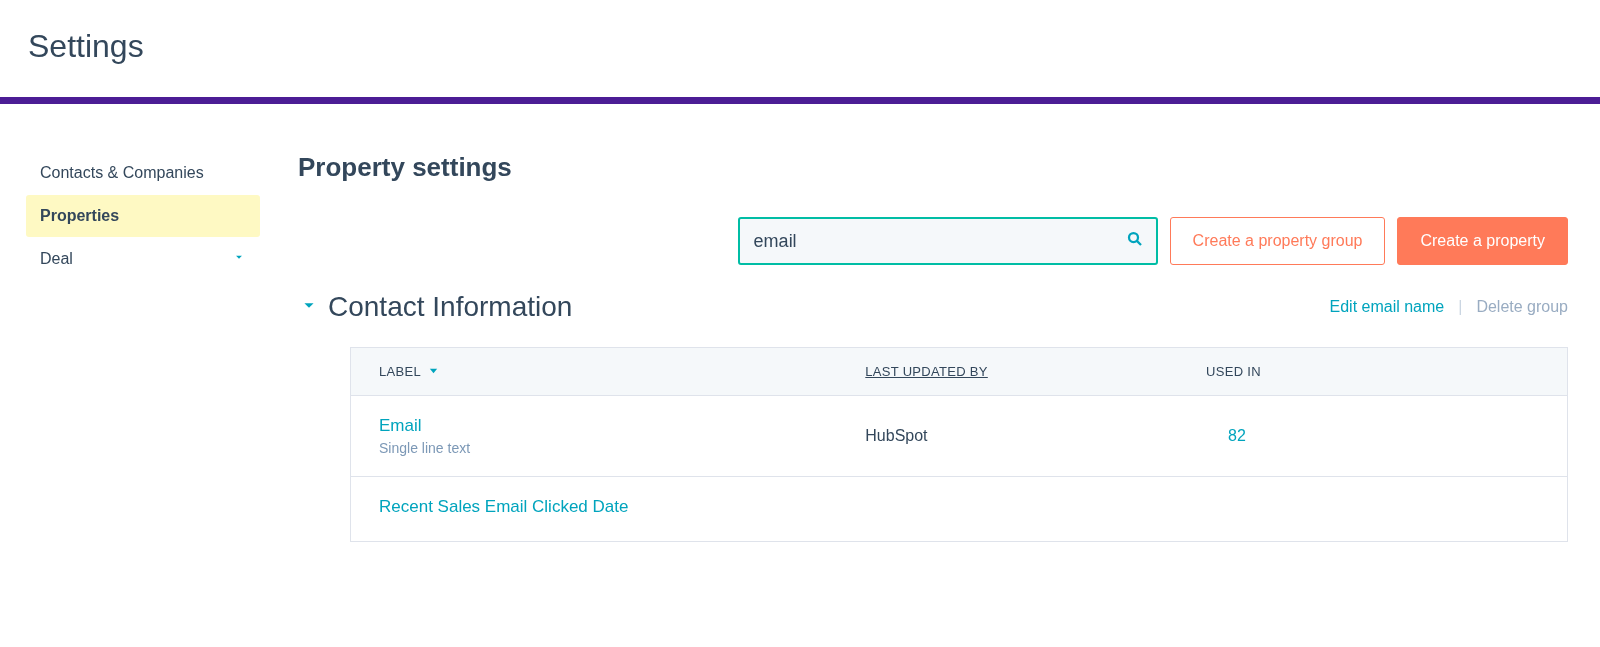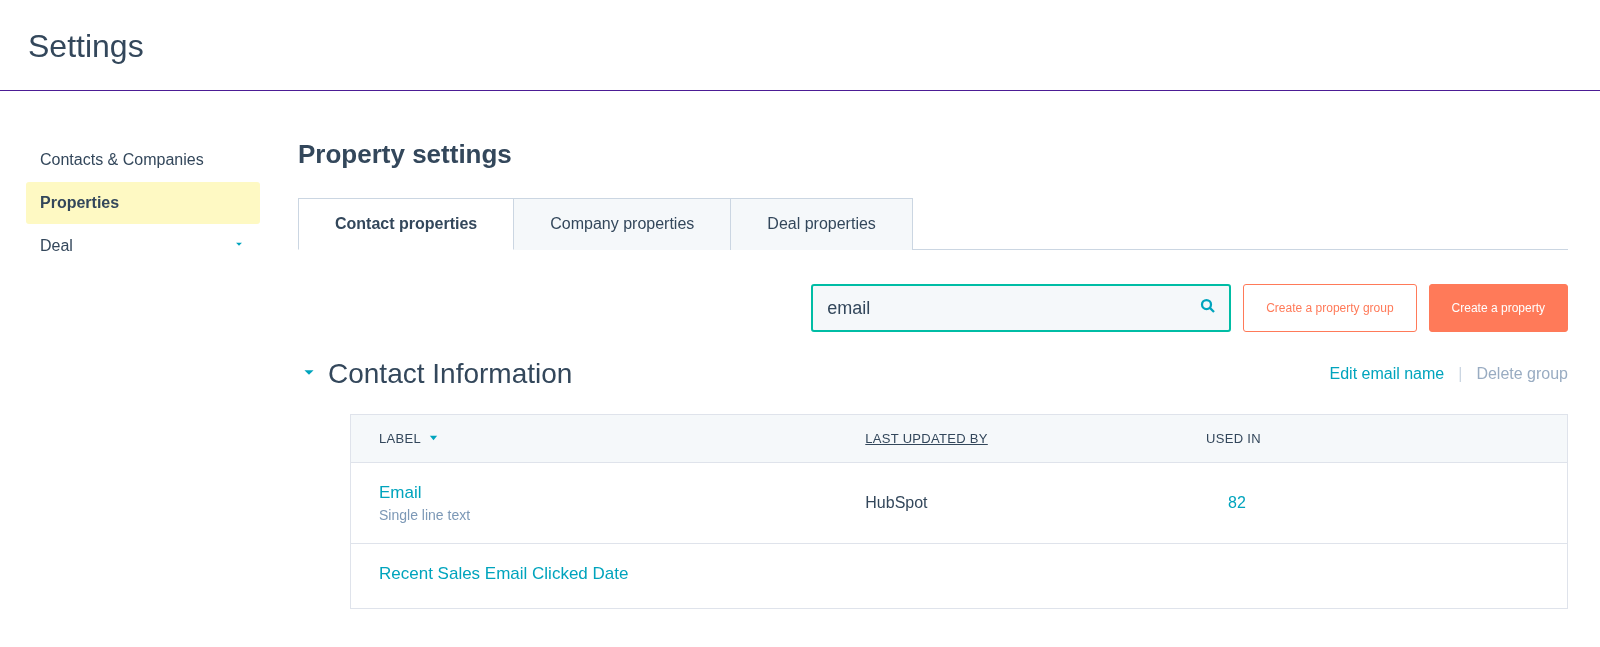--- a/index.html
+++ b/index.html
@@ -6,22 +6,22 @@
       margin: 0;
       padding: 0;
       box-sizing: border-box;
     }
     body {
       font-family: -apple-system, BlinkMacSystemFont, "Segoe UI", Helvetica, Arial, sans-serif;
       background: #fff;
       color: #33475b;
     }
     .page-header {
-      padding: 28px 0 25px 28px;
-      border-bottom: 1px solid #4c1d95;
+      padding: 28px 0 32px 28px;
+      border-bottom: 7px solid #4c1d95;
     }
     .page-title {
       font-size: 32px;
       font-weight: 400;
       color: #33475b;
     }
     .body-wrap {
       display: flex;
       padding-top: 48px;
     }
@@ -108,21 +108,21 @@
       right: 14px;
       top: 50%;
       transform: translateY(-50%);
       color: #00a4bd;
       pointer-events: none;
     }
     .btn {
       height: 48px;
       padding: 8px 22px;
       border-radius: 3px;
-      font-size: 12px;
+      font-size: 16px;
       font-weight: 500;
       cursor: pointer;
       display: inline-flex;
       align-items: center;
     }
     .btn-outline {
       background: #fff;
       border: 1px solid #ff7a59;
       color: #ff7a59;
     }
@@ -238,25 +238,20 @@
         <svg width="14" height="14" viewBox="0 0 24 24" fill="currentColor">
             <path d="M7 10l5 5 5-5z"></path>
           </svg>
       </span>
     </div>
   </nav>
 
   <main class="main">
     <h2 class="section-title">Property settings</h2>
 
-    <div class="tabs">
-      <div class="tab active">Contact properties</div>
-      <div class="tab">Company properties</div>
-      <div class="tab">Deal properties</div>
-    </div>
 
     <div class="toolbar">
       <div class="search-box">
         <input class="search-input" type="text" value="email" style="">
         <span class="search-icon">
           <svg width="18" height="18" viewBox="0 0 24 24" fill="none" stroke="currentColor" stroke-width="3">
               <circle cx="10" cy="10" r="6"></circle>
               <line x1="20" y1="20" x2="14.5" y2="14.5"></line>
             </svg>
         </span>

